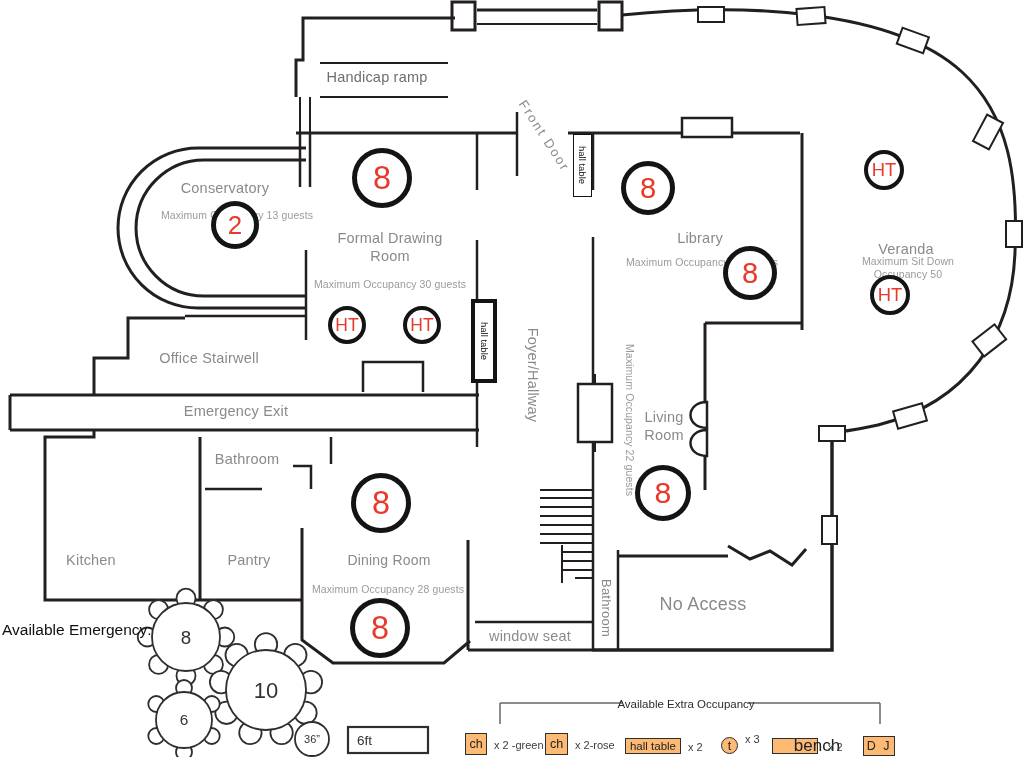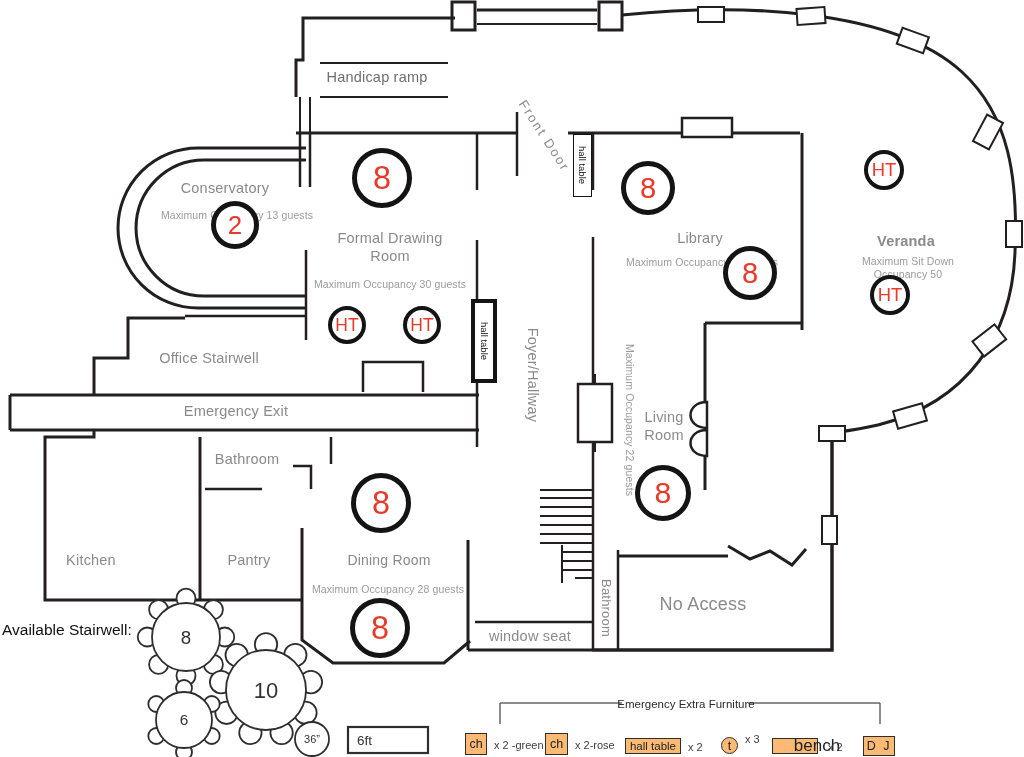--- a/index.html
+++ b/index.html
@@ -192,30 +192,30 @@
           </g>
           <g>
             <rect x="348" y="727" width="80" height="26" fill="#fff" stroke-width="2.2"></rect>
             <text x="357" y="744.5" font-size="13.5" fill="#333" stroke="none">6ft</text>
           </g>
         </g>
     </g>
   </svg>
 
   <div id="furn-block">
-    <div>Available Stairwell:</div>
+    <div>Available Emergency:</div>
   </div>
 
-  <div id="extra-title">Emergency Extra Furniture</div>
+  <div id="extra-title">Available Extra Occupancy</div>
 
 <div class="lbl" style="left: 225px; top: 189px; font-size: 14.5px; transform: translate(-50%, -50%);">Conservatory</div>
     <div class="lbl" style="left: 390px; top: 248px; font-size: 14.5px; transform: translate(-50%, -50%);">Formal Drawing
 Room</div>
     <div class="lbl" style="left: 700px; top: 239px; font-size: 14.5px; transform: translate(-50%, -50%);">Library</div>
-    <div class="lbl" style="left: 906px; top: 242px; font-size: 14.5px; transform: translate(-50%, -50%); font-weight: bold;">Veranda</div>
+    <div class="lbl" style="left: 906px; top: 250px; font-size: 14.5px; transform: translate(-50%, -50%);">Veranda</div>
     <div class="lbl" style="left: 209px; top: 359px; font-size: 14.5px; transform: translate(-50%, -50%);">Office Stairwell</div>
     <div class="lbl" style="left: 236px; top: 412px; font-size: 14.5px; transform: translate(-50%, -50%);">Emergency Exit</div>
     <div class="lbl" style="left: 247px; top: 460px; font-size: 14.5px; transform: translate(-50%, -50%);">Bathroom</div>
     <div class="lbl" style="left: 91px; top: 561px; font-size: 14.5px; transform: translate(-50%, -50%);">Kitchen</div>
     <div class="lbl" style="left: 249px; top: 561px; font-size: 14.5px; transform: translate(-50%, -50%);">Pantry</div>
     <div class="lbl" style="left: 389px; top: 561px; font-size: 14px; transform: translate(-50%, -50%);">Dining Room</div>
     <div class="lbl" style="left: 664px; top: 427px; font-size: 14.5px; transform: translate(-50%, -50%);">Living
 Room</div>
     <div class="lbl" style="left: 703px; top: 605px; font-size: 18px; transform: translate(-50%, -50%);">No Access</div>
     <div class="lbl" style="left: 530px; top: 637px; font-size: 14.5px; transform: translate(-50%, -50%);">window seat</div>

